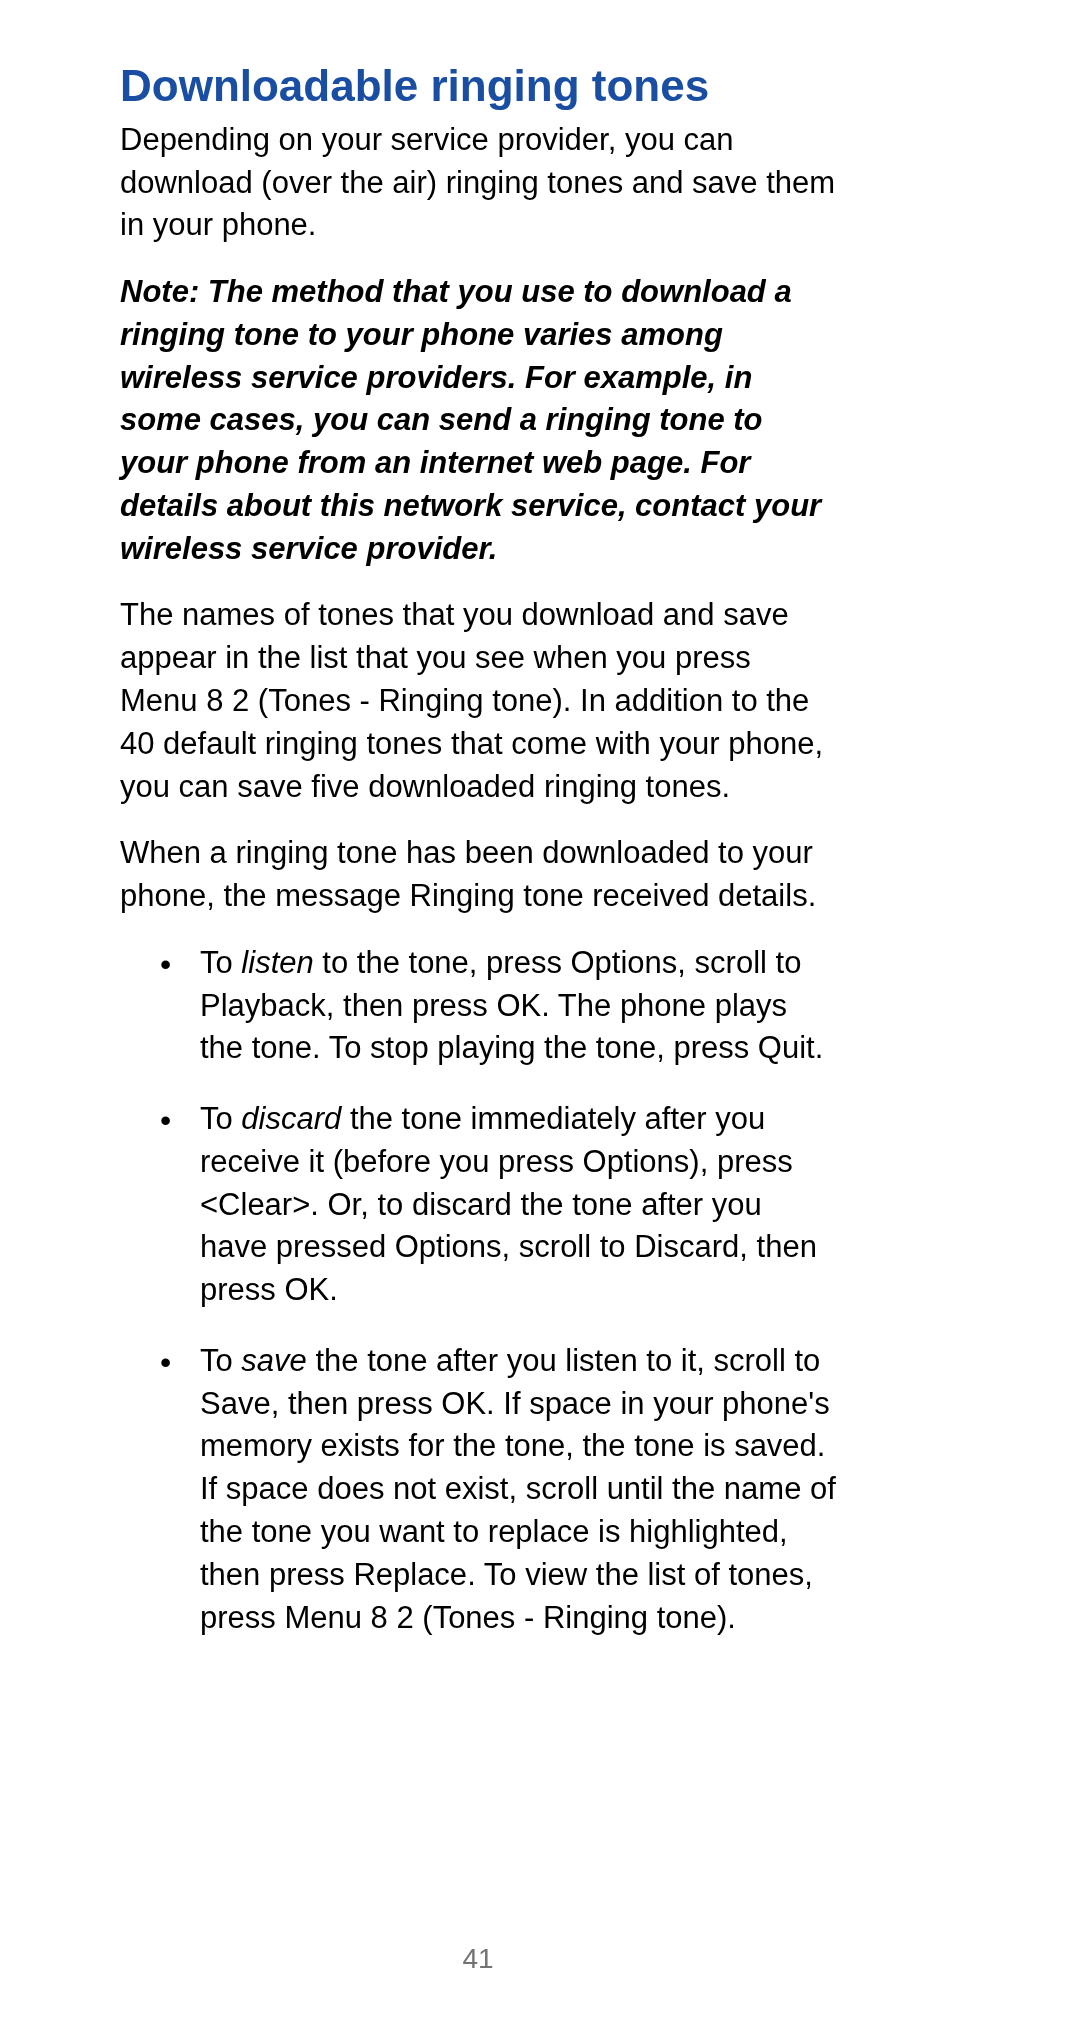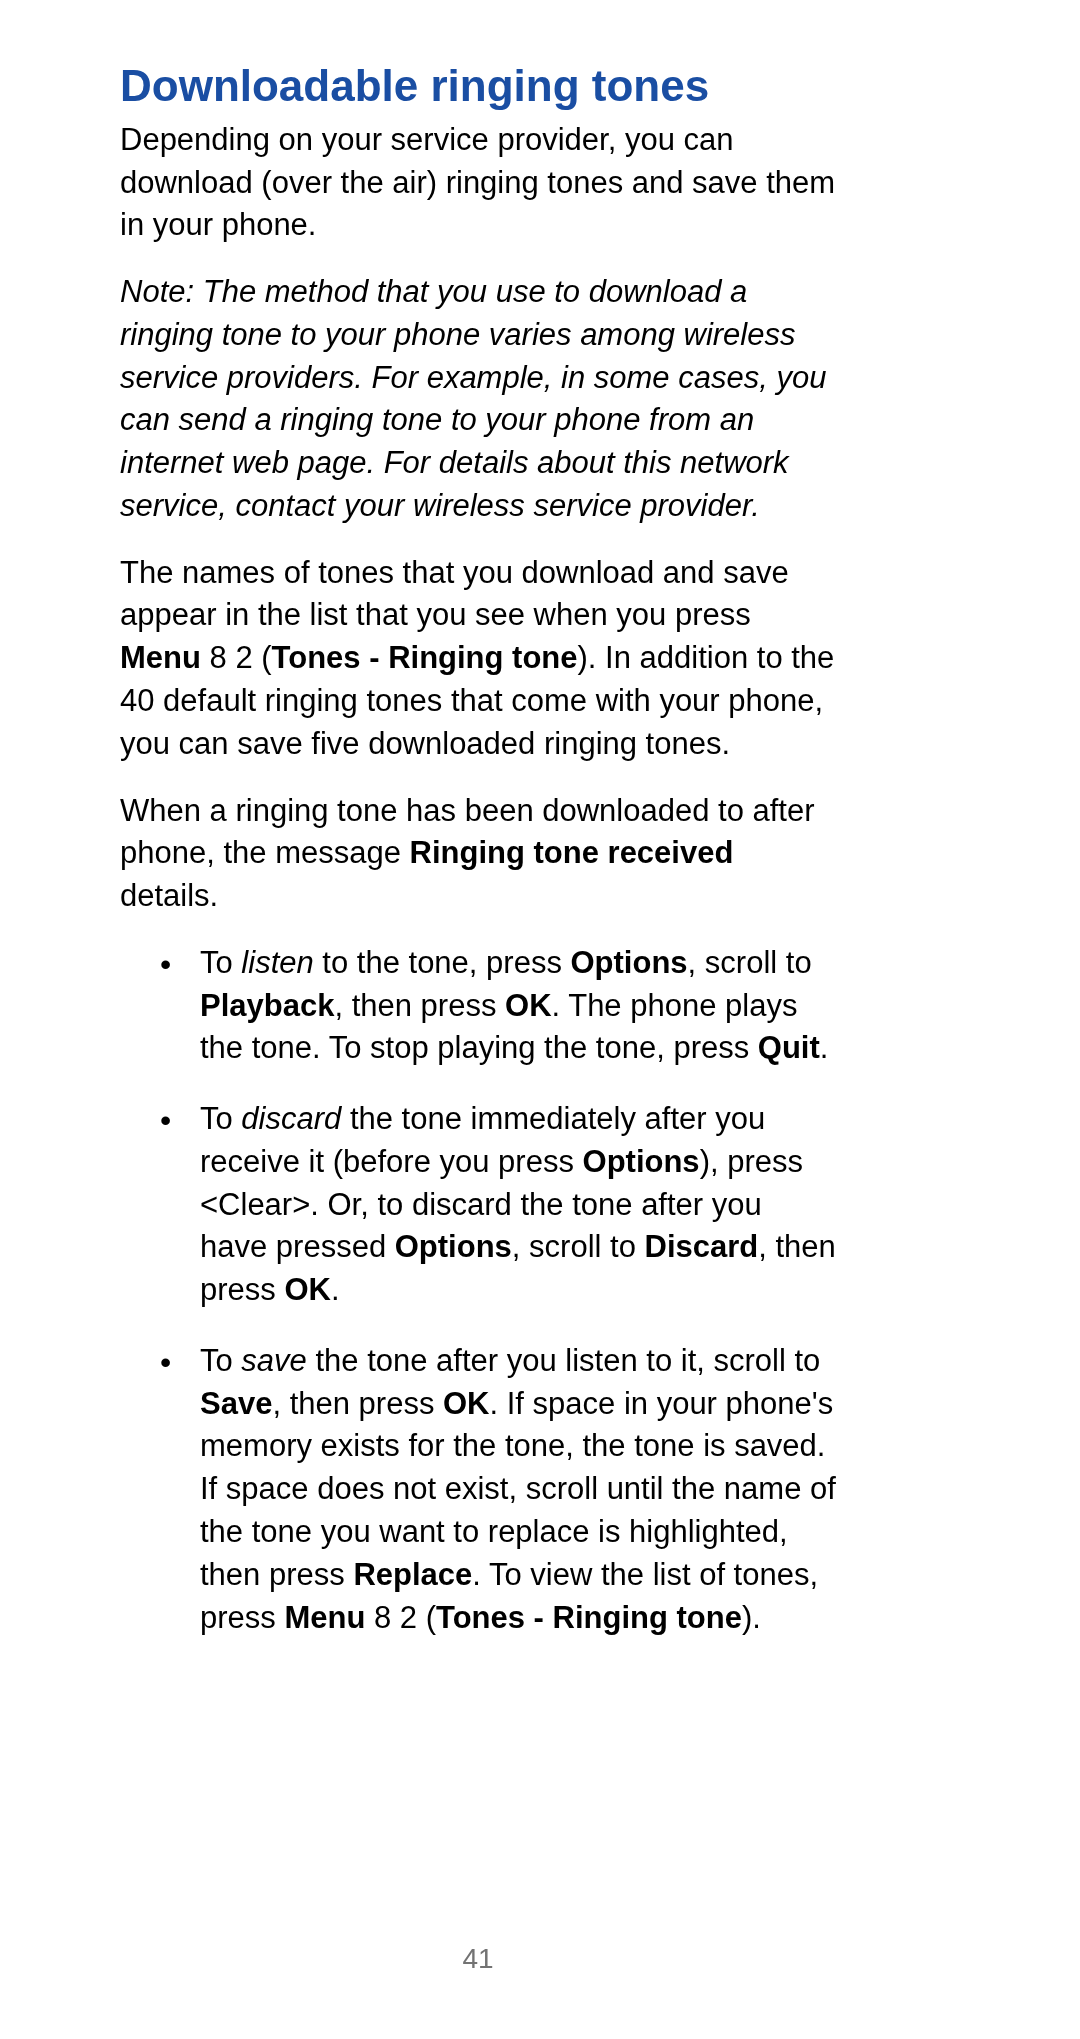--- a/index.html
+++ b/index.html
@@ -27,23 +27,24 @@
     line-height: 1.2;
   }
   h2.section-heading + p {
     margin-top: 6px;
   }
   p {
     margin: 0 0 24px 0;
   }
   .italic-note {
     font-style: italic;
+    font-weight: bold;
   }
   .para-run { display: inline; }
-  .bold { font-weight: 700; }
+  .bold { font-weight: 400; }
   .italic { font-style: italic; }
   ul.bullets {
     list-style: none;
     padding: 0 0 0 40px;
     margin: 0 0 50px 0;
   }
   ul.bullets li {
     position: relative;
     padding-left: 40px;
     margin-bottom: 28px;
@@ -78,21 +79,21 @@
 
     <p>Depending on your service provider, you can download (over the air) ringing tones and save them in your phone.</p>
 
     <p class="italic-note">Note: The method that you use to download a ringing tone to your phone varies among wireless service providers. For example, in some cases, you can send a ringing tone to your phone from an internet web page. For details about this network service, contact your wireless service provider.</p>
 
     <p>
       <span class="para-run">The names of tones that you download and save appear in the list that you see when you press </span><span class="para-run bold">Menu</span><span class="para-run"> 8 2 (</span><span class="para-run bold">Tones - Ringing tone</span><span class="para-run">). In addition to the 40 default ringing tones that come with your phone, you can save five downloaded ringing tones.</span>
     </p>
 
     <p>
-      <span class="para-run">When a ringing tone has been downloaded to after phone, the message </span><span class="para-run bold">Ringing tone received</span><span class="para-run"> details.</span>
+      <span class="para-run">When a ringing tone has been downloaded to your phone, the message </span><span class="para-run bold">Ringing tone received</span><span class="para-run"> details.</span>
     </p>
 
     <ul class="bullets">
       <li>
         <span class="para-run">To </span><span class="para-run italic">listen</span><span class="para-run"> to the tone, press </span><span class="para-run bold">Options</span><span class="para-run">, scroll to </span><span class="para-run bold">Playback</span><span class="para-run">, then press </span><span class="para-run bold">OK</span><span class="para-run">. The phone plays the tone. To stop playing the tone, press </span><span class="para-run bold">Quit</span><span class="para-run">.</span>
       </li>
       <li>
         <span class="para-run">To </span><span class="para-run italic">discard</span><span class="para-run"> the tone immediately after you receive it (before you press </span><span class="para-run bold">Options</span><span class="para-run">), press &lt;Clear&gt;. Or, to discard the tone after you have pressed </span><span class="para-run bold">Options</span><span class="para-run">, scroll to </span><span class="para-run bold">Discard</span><span class="para-run">, then press </span><span class="para-run bold">OK</span><span class="para-run">.</span>
       </li>
       <li>

